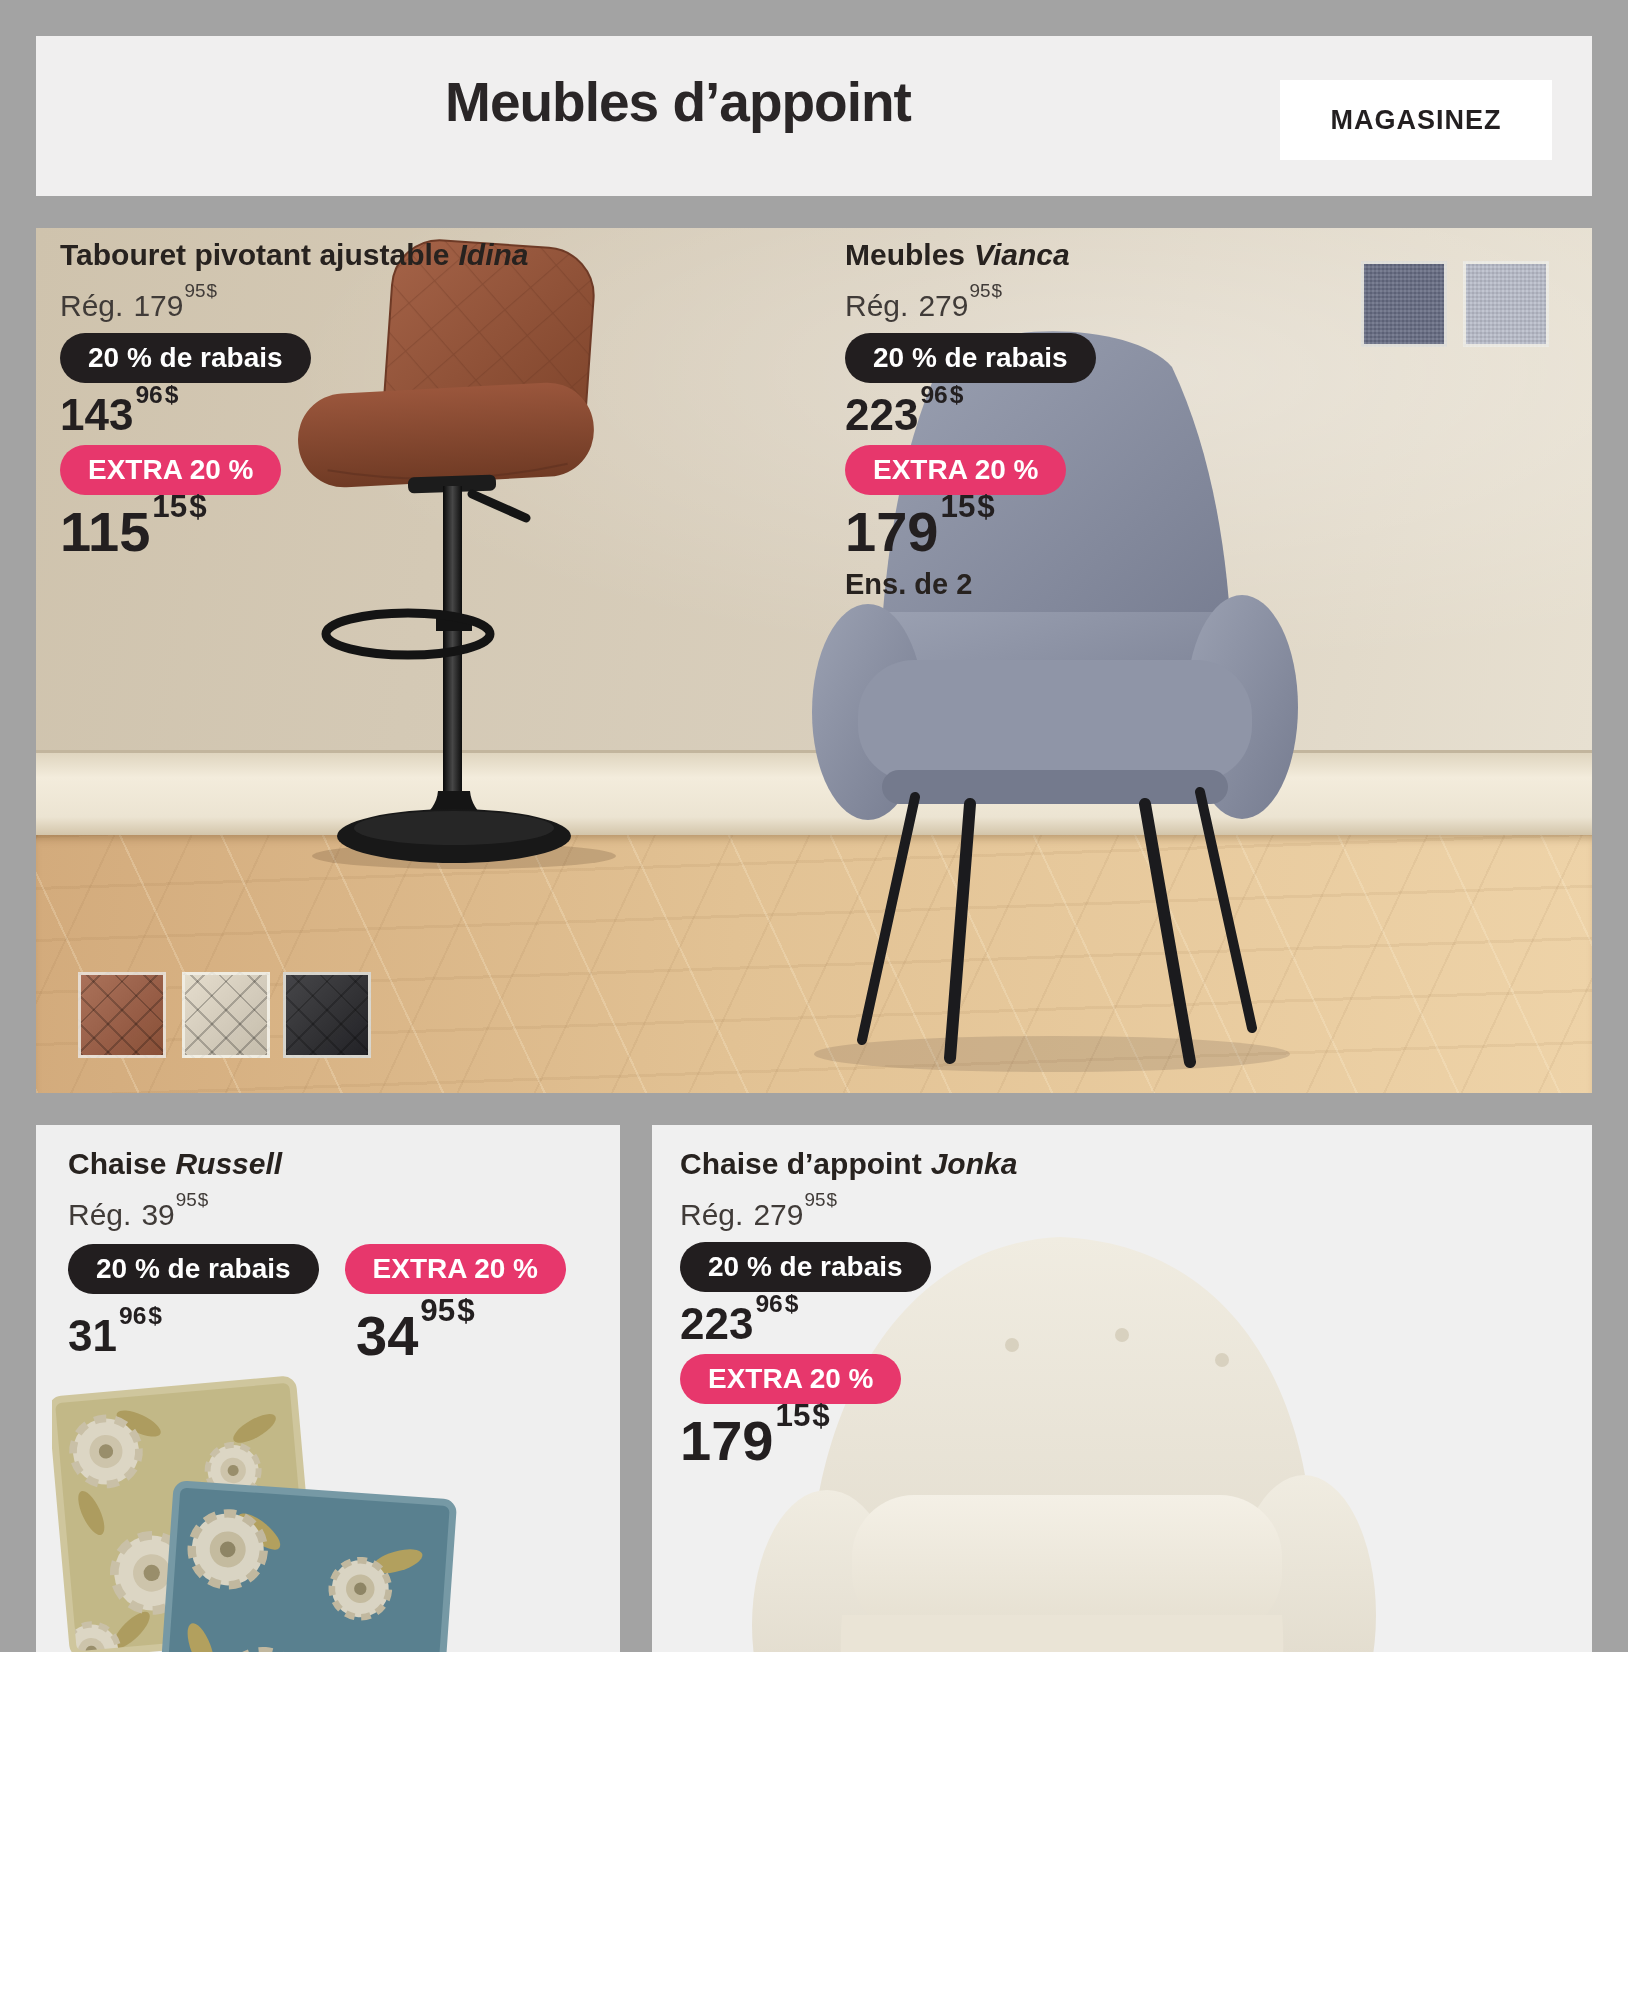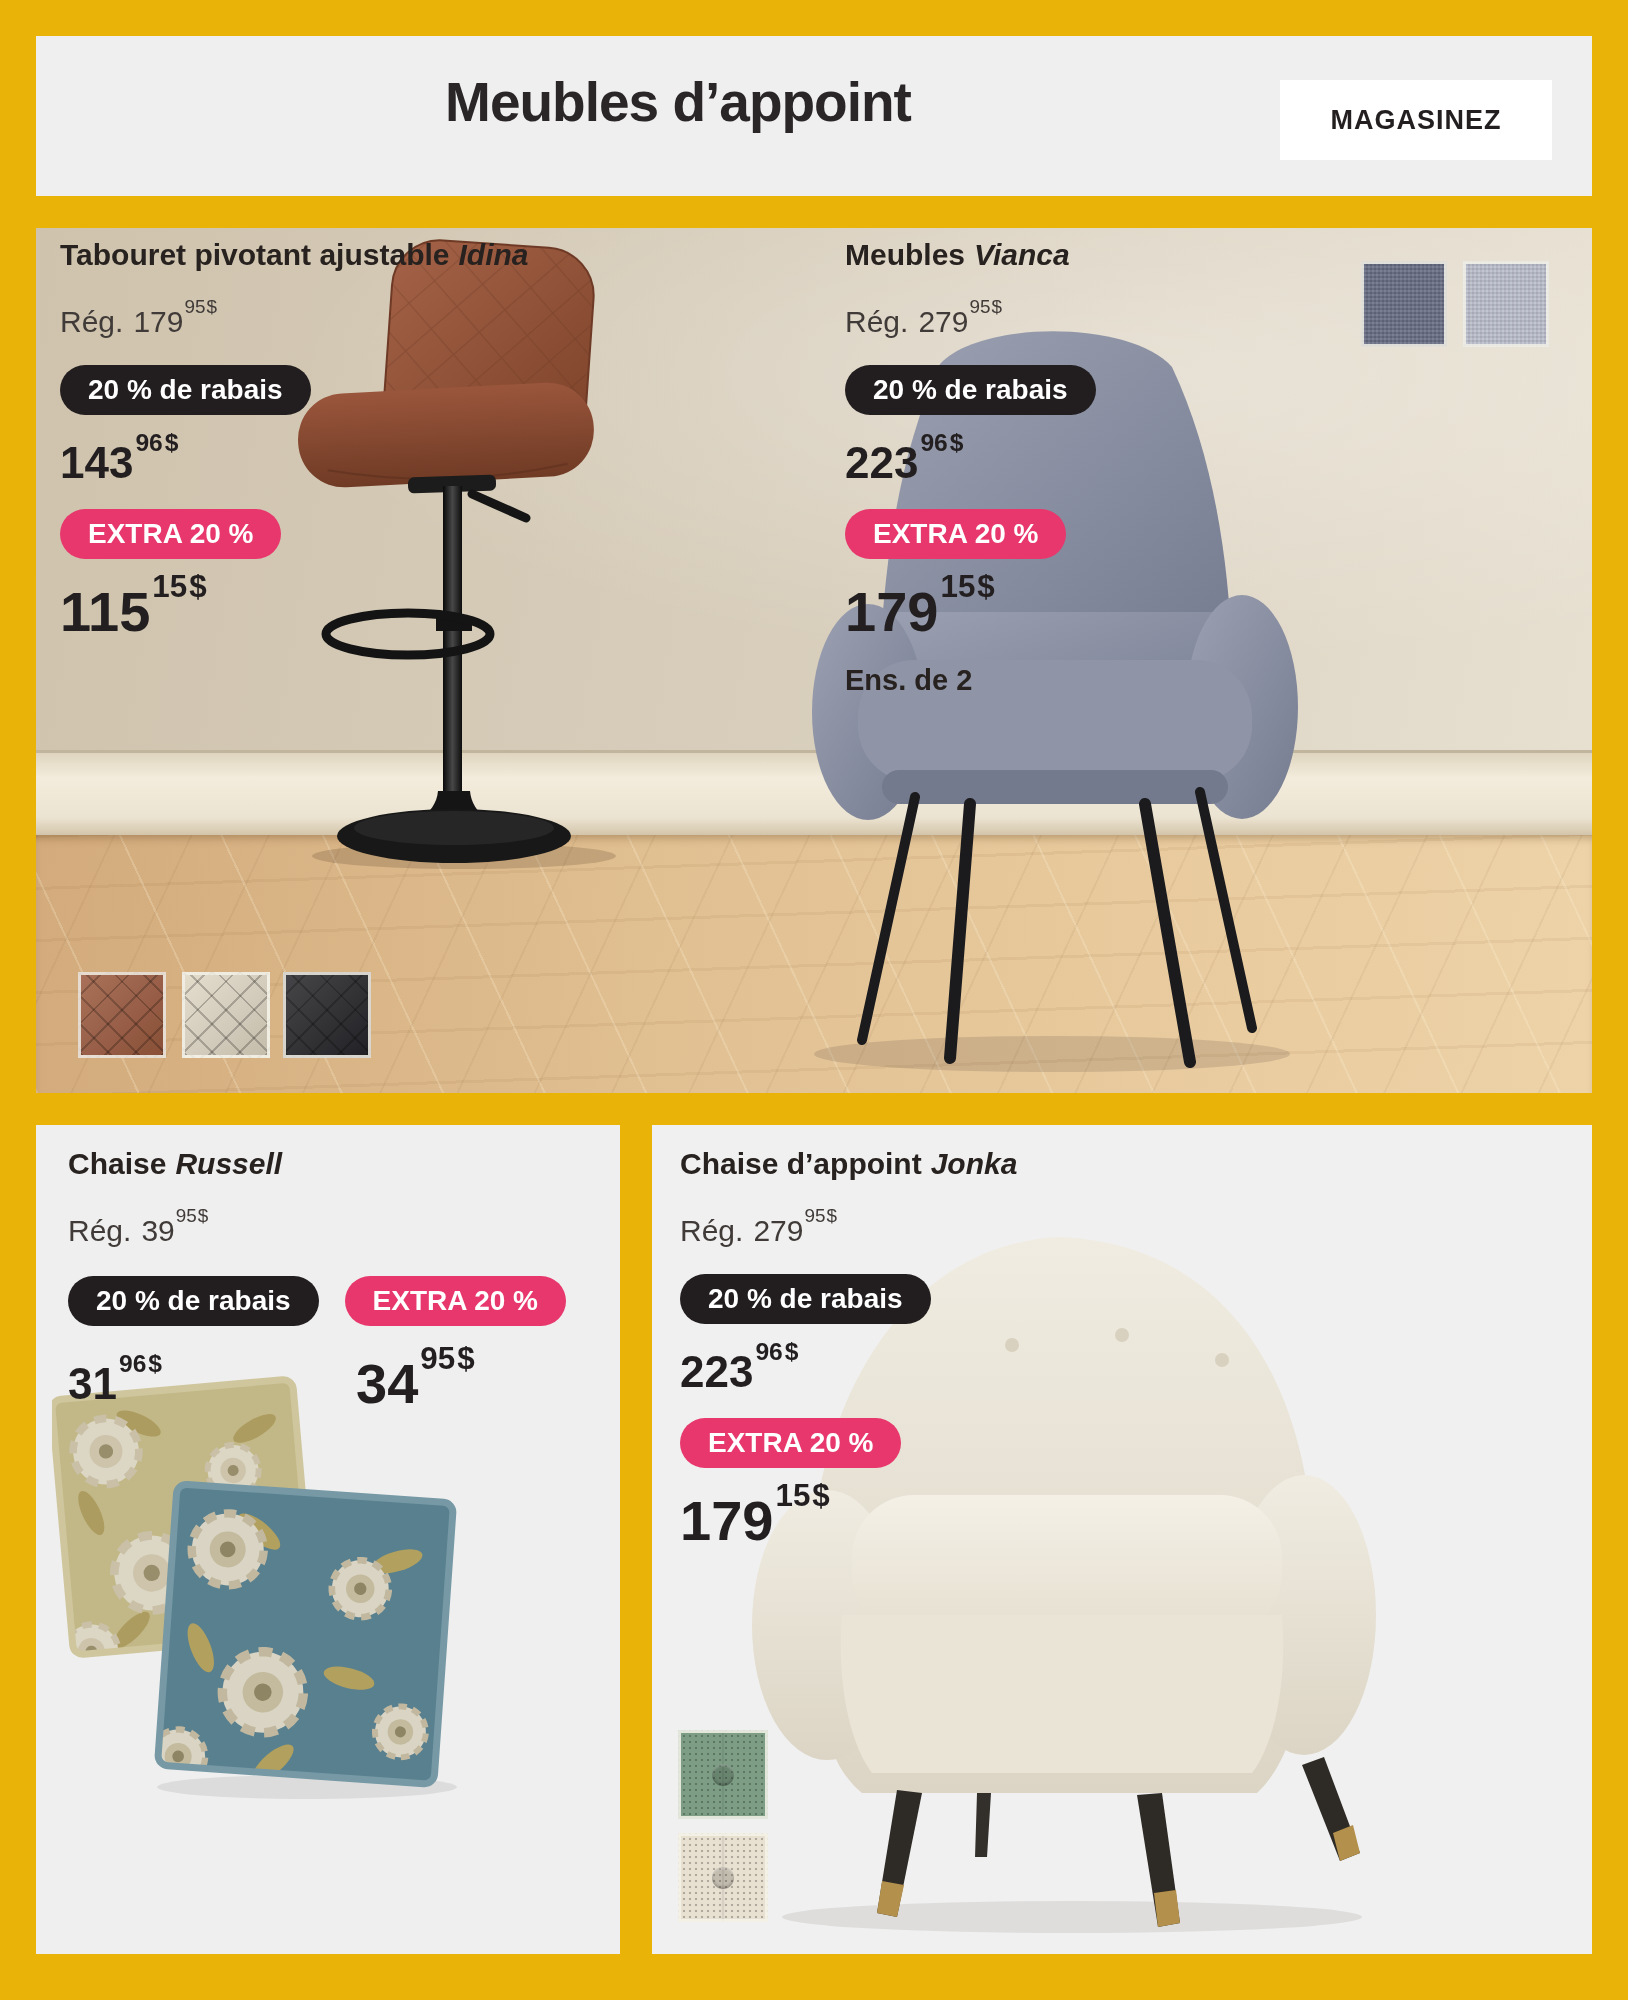--- a/index.html
+++ b/index.html
@@ -1,17 +1,17 @@
 <!DOCTYPE html>
 <html><head>
 <meta charset="utf-8">
 <style>
   html,body{margin:0;padding:0;}
   body{width:1628px;height:2000px;background:#ffffff;font-family:"Liberation Sans",sans-serif;color:#27221f;}
-  .page{position:relative;width:1628px;height:2000px;overflow:hidden;background:#eab308;}
+  .page{position:relative;width:1628px;height:1652px;overflow:hidden;background:#a3a3a3;}
 
   
   .header{position:absolute;left:36px;top:36px;width:1556px;height:160px;background:#f0efef;}
   .header h1{position:absolute;left:0;top:34px;width:1284px;margin:0;text-align:center;
              font-size:55px;font-weight:bold;letter-spacing:-1px;color:#2a2627;}
   .shop-btn{position:absolute;right:40px;top:44px;width:272px;height:80px;background:#ffffff;border:none;
             font-family:"Liberation Sans",sans-serif;font-size:27px;font-weight:bold;letter-spacing:1px;
             color:#231f20;cursor:pointer;}
 
   
@@ -23,21 +23,21 @@
         background:linear-gradient(#dfd5bf,#f3ecdc 30%,#ece4d2 78%,#d3c5aa);
         border-top:3px solid #c2b59d;box-sizing:border-box;}
   .floor{position:absolute;left:0;top:607px;width:100%;height:258px;
         background:repeating-linear-gradient(115deg,rgba(120,80,40,0.07) 0 2px,transparent 2px 70px),
                    repeating-linear-gradient(65deg,rgba(255,245,220,0.22) 0 2px,transparent 2px 92px),
                    repeating-linear-gradient(178deg,rgba(130,90,45,0.08) 0 3px,transparent 3px 52px),
                    linear-gradient(92deg,#d3ab7c,#e2c294 45%,#eed3a8);
         box-shadow:inset 0 7px 9px -4px rgba(96,64,30,0.35);}
 
   
-  .pinfo{position:absolute;z-index:3;display:flex;flex-direction:column;align-items:flex-start;gap:16px;}
+  .pinfo{position:absolute;z-index:3;display:flex;flex-direction:column;align-items:flex-start;}
   .info-idina{left:24px;top:10px;}
   .info-vianca{left:809px;top:10px;}
   .title{margin:0;font-size:30px;font-weight:bold;color:#27221f;}
   .title em{font-style:italic;margin-left:9px;}
   .reg{margin-top:16px;font-size:30px;color:#403b38;}
   .reg .lbl{margin-right:10px;}
   .reg sup{font-size:0.63em;position:relative;top:-0.40em;margin-left:1px;}
   .pill{margin-top:10px;display:inline-flex;align-items:center;justify-content:center;height:50px;
         padding:0 28px;border-radius:26px;color:#ffffff;font-weight:bold;font-size:28px;white-space:nowrap;}
   .pill.dark{background:#221e1f;}

